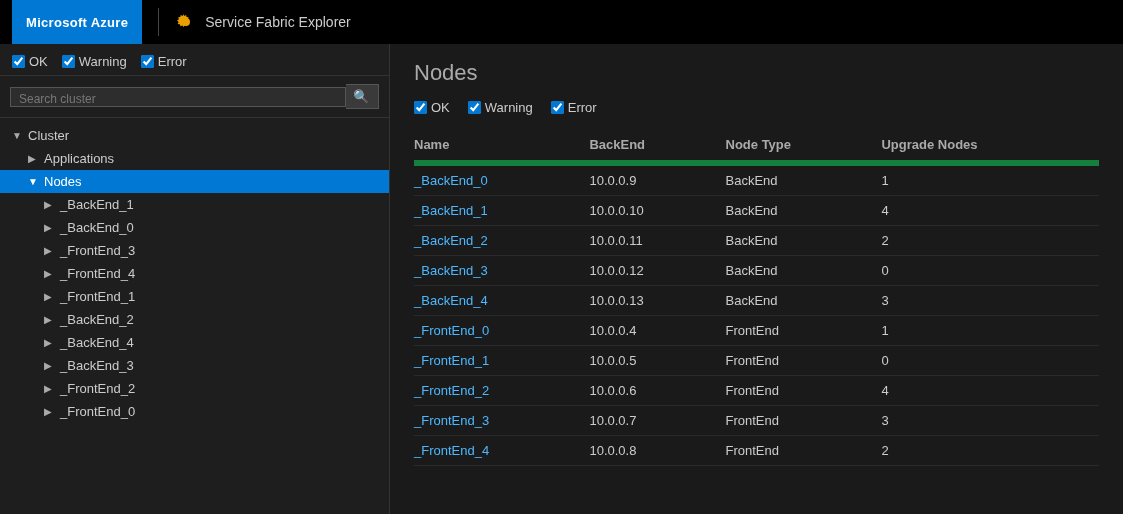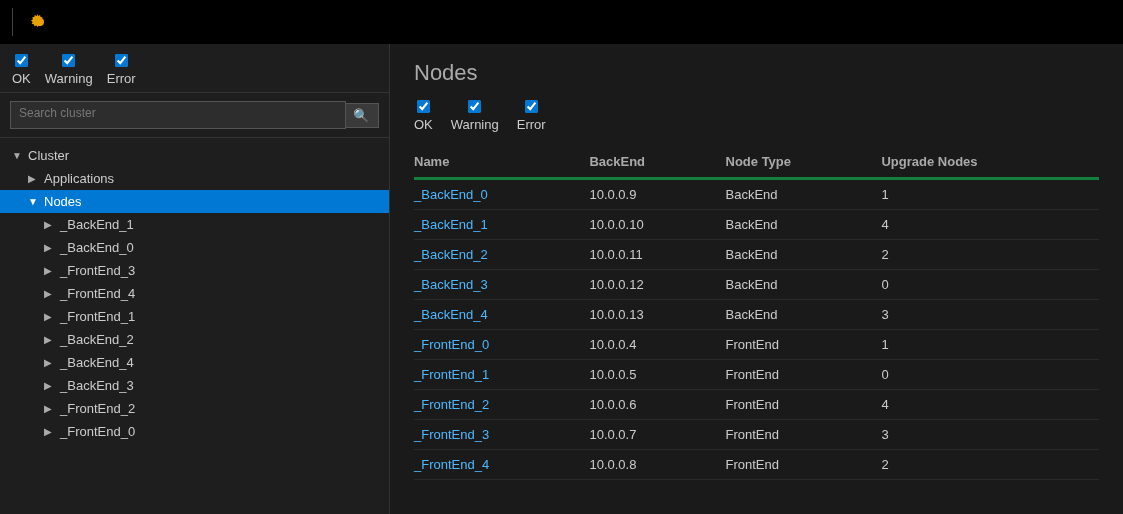--- a/index.html
+++ b/index.html
@@ -73,39 +73,38 @@
       gap: 14px;
       align-items: center;
       border-bottom: 1px solid #333;
     }
     .checkbox-label {
       display: flex;
       align-items: center;
       gap: 4px;
       color: #ccc;
       cursor: pointer;
-      flex-direction: column;
     }
     .checkbox-label input[type="checkbox"] {
       accent-color: #0078d4;
       width: 13px;
       height: 13px;
     }
 
     .search-bar {
       padding: 8px 10px;
       border-bottom: 1px solid #333;
       display: flex;
       align-items: center;
     }
     .search-input {
       background: #2d2d2d;
       border: 1px solid #555;
       color: #ccc;
-      padding: 4px 28px 8px 8px;
+      padding: 4px 28px 0 8px;
       width: 100%;
       font-size: 12px;
       outline: none;
     }
     .search-input::placeholder { color: #777; }
     .search-btn {
       background: #3a3a3a;
       border: 1px solid #555;
       border-left: none;
       color: #ccc;
@@ -165,21 +164,21 @@
       align-items: center;
       margin-bottom: 16px;
     }
 
     .nodes-table {
       width: 100%;
       border-collapse: collapse;
     }
 
     .nodes-table thead tr {
-      border-bottom: 3px solid #15803d;
+      border-bottom: 6px solid #15803d;
     }
 
     .nodes-table th {
       text-align: left;
       color: #aaa;
       font-weight: 600;
       font-size: 13px;
       padding: 6px 12px 8px 0;
     }
 
@@ -203,27 +202,31 @@
     .azure-logo-text {
       font-size: 13px;
       font-weight: 700;
       letter-spacing: 0.3px;
     }
   </style>
 </head>
 <body>
 
 <div class="header">
+  <div class="header-azure">
+    <span class="azure-logo-text">Microsoft Azure</span>
+  </div>
   <div class="header-divider"></div>
   <div class="header-title">
     <svg width="22" height="22" viewBox="0 0 22 22" fill="#e8a000">
       <circle cx="11" cy="11" r="3" fill="none" stroke="#e8a000" stroke-width="2"></circle>
       <path d="M11 2 L12.2 5.5 L15.5 3.8 L16.2 7.2 L19.7 7.5 L18.5 10.8 L21.5 13 L19 15.5 L20.5 18.8 L17 19.2 L15.8 22.5 L12.5 21 L11 24 L9.5 21 L6.2 22.5 L5 19.2 L1.5 18.8 L3 15.5 L0.5 13 L3.5 10.8 L2.3 7.5 L5.8 7.2 L6.5 3.8 L9.8 5.5 Z" fill="#e8a000" transform="scale(0.6) translate(3,3)"></path>
       <path d="M11 1.5 L12.5 5.5 L16.5 4 L17 8 L21 8.5 L19.5 12 L22.5 14.5 L19.5 17 L21 20.5 L17 21 L15.5 24.5 L12 23 L10 25.5 L8 23 L4.5 24.5 L3 21 L-1 20.5 L0.5 17 L-2.5 14.5 L0.5 12 L-1 8.5 L3 8 L3.5 4 L7.5 5.5 Z" fill="none" stroke="#e8a000" stroke-width="0" transform="scale(0.46) translate(2,2)"></path>
     </svg>
+    <span>Service Fabric Explorer</span>
   </div>
 </div>
 
 <div class="body">
 
   <div class="sidebar">
 
     <div class="sidebar-filter-bar">
       <label class="checkbox-label">
         <input type="checkbox" checked="" style="">

